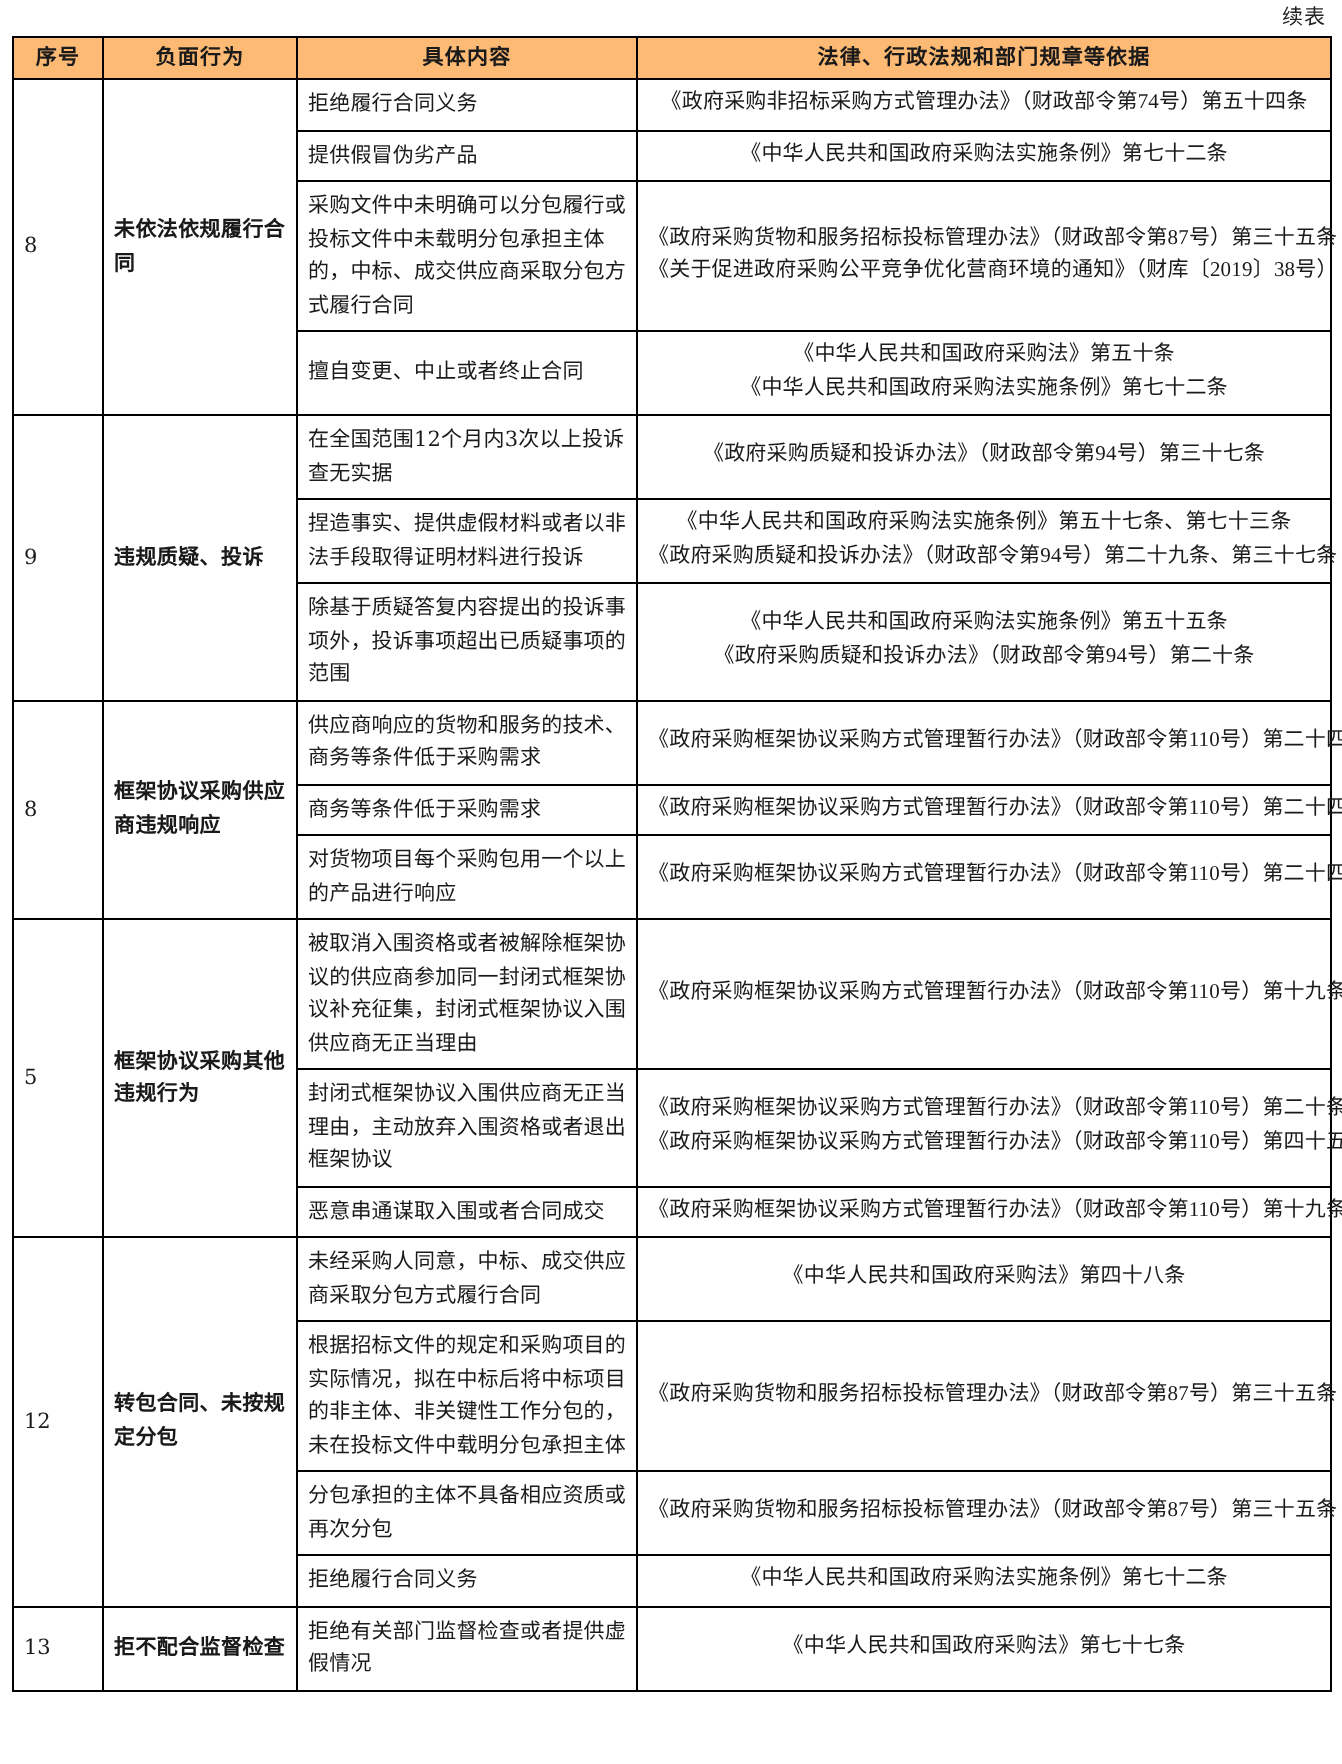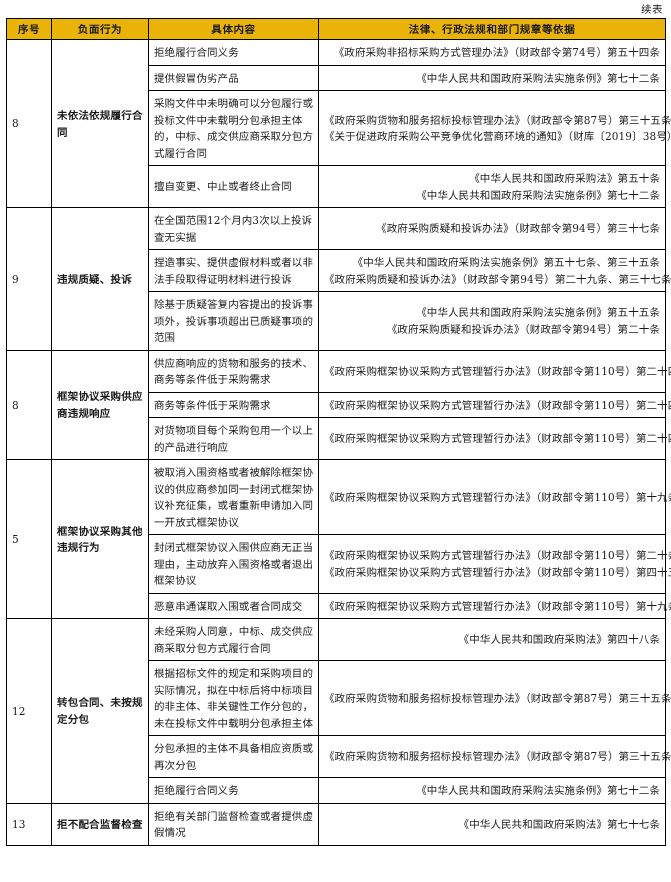--- a/index.html
+++ b/index.html
@@ -47,21 +47,21 @@
   table.neg-table td {
     border: 1px solid #000;
     vertical-align: middle;
     font-size: 10.5px;
     line-height: 16.5px;
     padding: 4px 5px;
     box-sizing: border-box;
     word-break: break-all;
   }
   table.neg-table thead th {
-    background: #eab308;
+    background: #fdba74;
     text-align: center;
     font-weight: bold;
     letter-spacing: 0.6px;
     padding: 3px 4px;
     height: 20px;
     line-height: 14px;
   }
   td.seq-cell {
     text-align: left;
     padding-left: 4px;
@@ -76,25 +76,26 @@
     font-weight: bold;
   }
   td.detail-cell {
     text-align: left;
     padding-left: 7px;
     padding-right: 5px;
     vertical-align: middle;
     letter-spacing: 0.1px;
   }
   td.basis-cell {
-    text-align: right;
+    text-align: center;
     padding-left: 7px;
     padding-right: 4px;
     vertical-align: middle;
     letter-spacing: 0.1px;
+    font-family: Liberation Serif, serif;
   }
   .basis-line { display: block; white-space: nowrap; }
 </style>
 </head>
 <body>
 
 <div class="page">
 
   <div class="continued-label">续表</div>
 
@@ -146,21 +147,21 @@
           <td class="seq-cell" rowspan="3">9</td>
           <td class="behav-cell" rowspan="3">违规质疑、投诉</td>
           <td class="detail-cell">在全国范围12个月内3次以上投诉查无实据</td>
           <td class="basis-cell">
             <span class="basis-line">《政府采购质疑和投诉办法》（财政部令第94号）第三十七条</span>
           </td>
         </tr>
         <tr>
           <td class="detail-cell">捏造事实、提供虚假材料或者以非法手段取得证明材料进行投诉</td>
           <td class="basis-cell">
-            <span class="basis-line">《中华人民共和国政府采购法实施条例》第五十七条、第三十五条</span>
+            <span class="basis-line">《中华人民共和国政府采购法实施条例》第五十七条、第七十三条</span>
             <span class="basis-line">《政府采购质疑和投诉办法》（财政部令第94号）第二十九条、第三十七条</span>
           </td>
         </tr>
         <tr>
           <td class="detail-cell">除基于质疑答复内容提出的投诉事项外，投诉事项超出已质疑事项的范围</td>
           <td class="basis-cell">
             <span class="basis-line">《中华人民共和国政府采购法实施条例》第五十五条</span>
             <span class="basis-line">《政府采购质疑和投诉办法》（财政部令第94号）第二十条</span>
           </td>
         </tr>
@@ -180,21 +181,21 @@
         </tr>
         <tr>
           <td class="detail-cell">对货物项目每个采购包用一个以上的产品进行响应</td>
           <td class="basis-cell">
             <span class="basis-line">《政府采购框架协议采购方式管理暂行办法》（财政部令第110号）第二十四条</span>
           </td>
         </tr>
         <tr>
           <td class="seq-cell" rowspan="3">5</td>
           <td class="behav-cell" rowspan="3">框架协议采购其他违规行为</td>
-          <td class="detail-cell">被取消入围资格或者被解除框架协议的供应商参加同一封闭式框架协议补充征集，或者重新申请加入同一开放式框架协议</td>
+          <td class="detail-cell">被取消入围资格或者被解除框架协议的供应商参加同一封闭式框架协议补充征集，封闭式框架协议入围供应商无正当理由</td>
           <td class="basis-cell">
             <span class="basis-line">《政府采购框架协议采购方式管理暂行办法》（财政部令第110号）第十九条</span>
           </td>
         </tr>
         <tr>
           <td class="detail-cell">封闭式框架协议入围供应商无正当理由，主动放弃入围资格或者退出框架协议</td>
           <td class="basis-cell">
             <span class="basis-line">《政府采购框架协议采购方式管理暂行办法》（财政部令第110号）第二十条</span>
             <span class="basis-line">《政府采购框架协议采购方式管理暂行办法》（财政部令第110号）第四十五条</span>
           </td>

